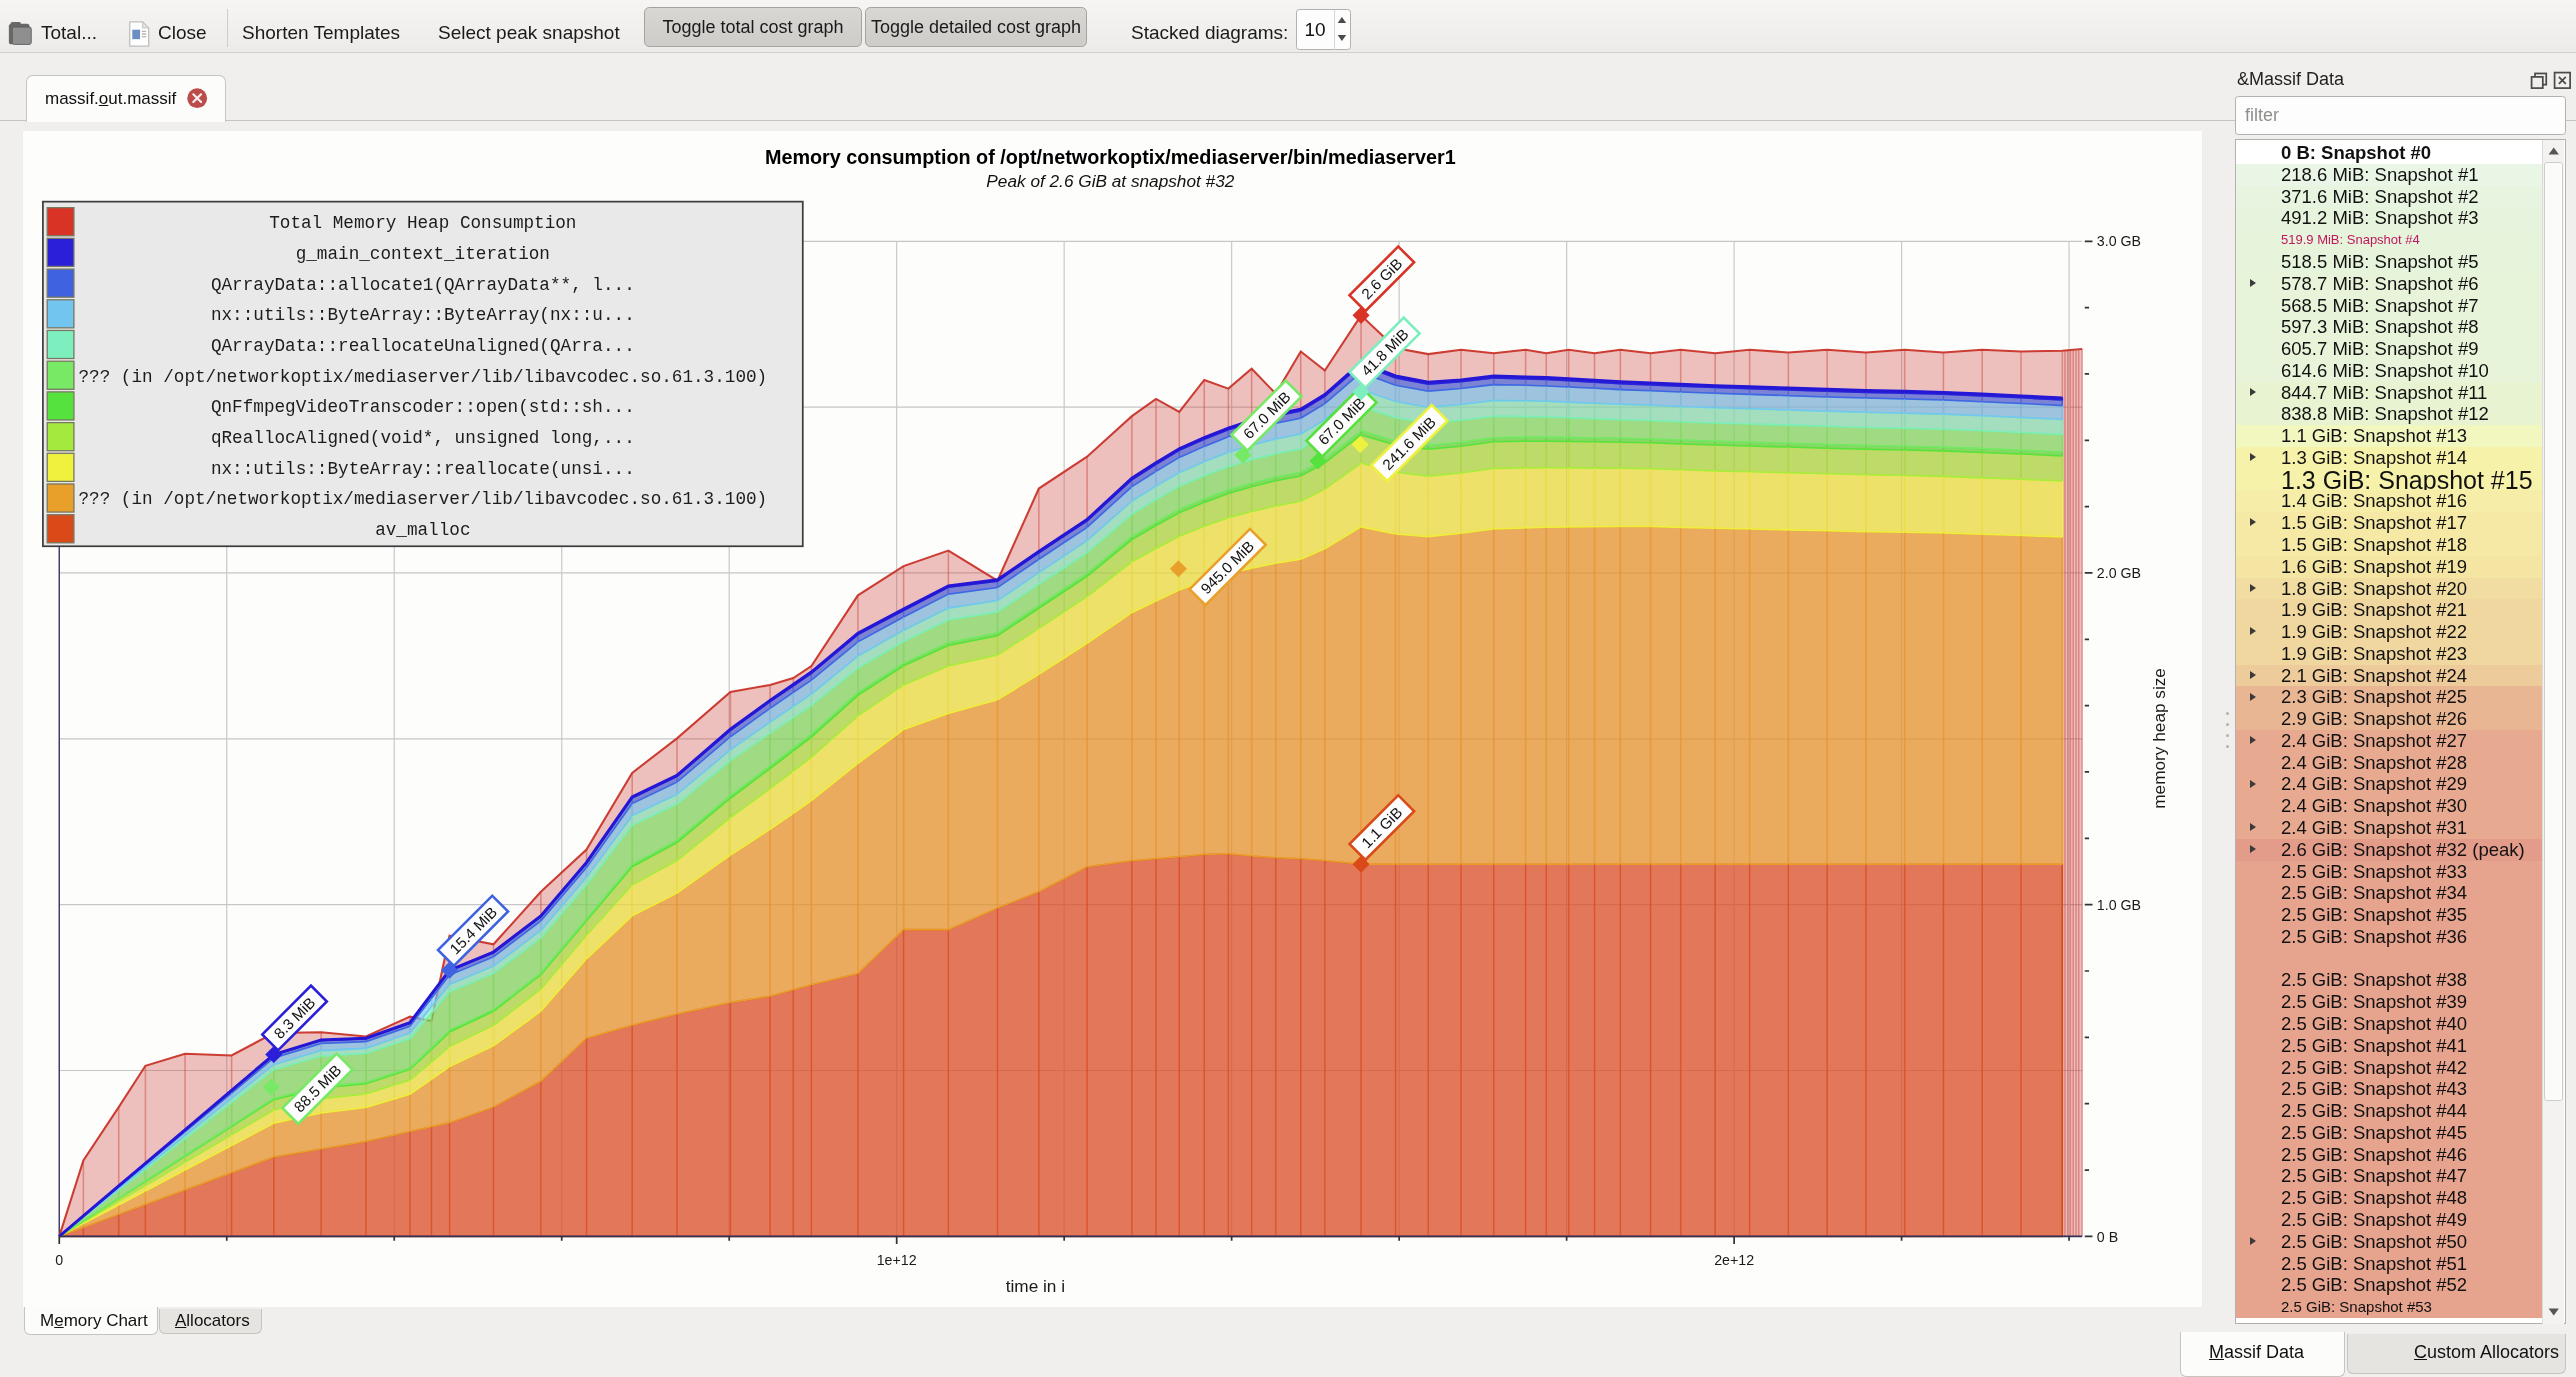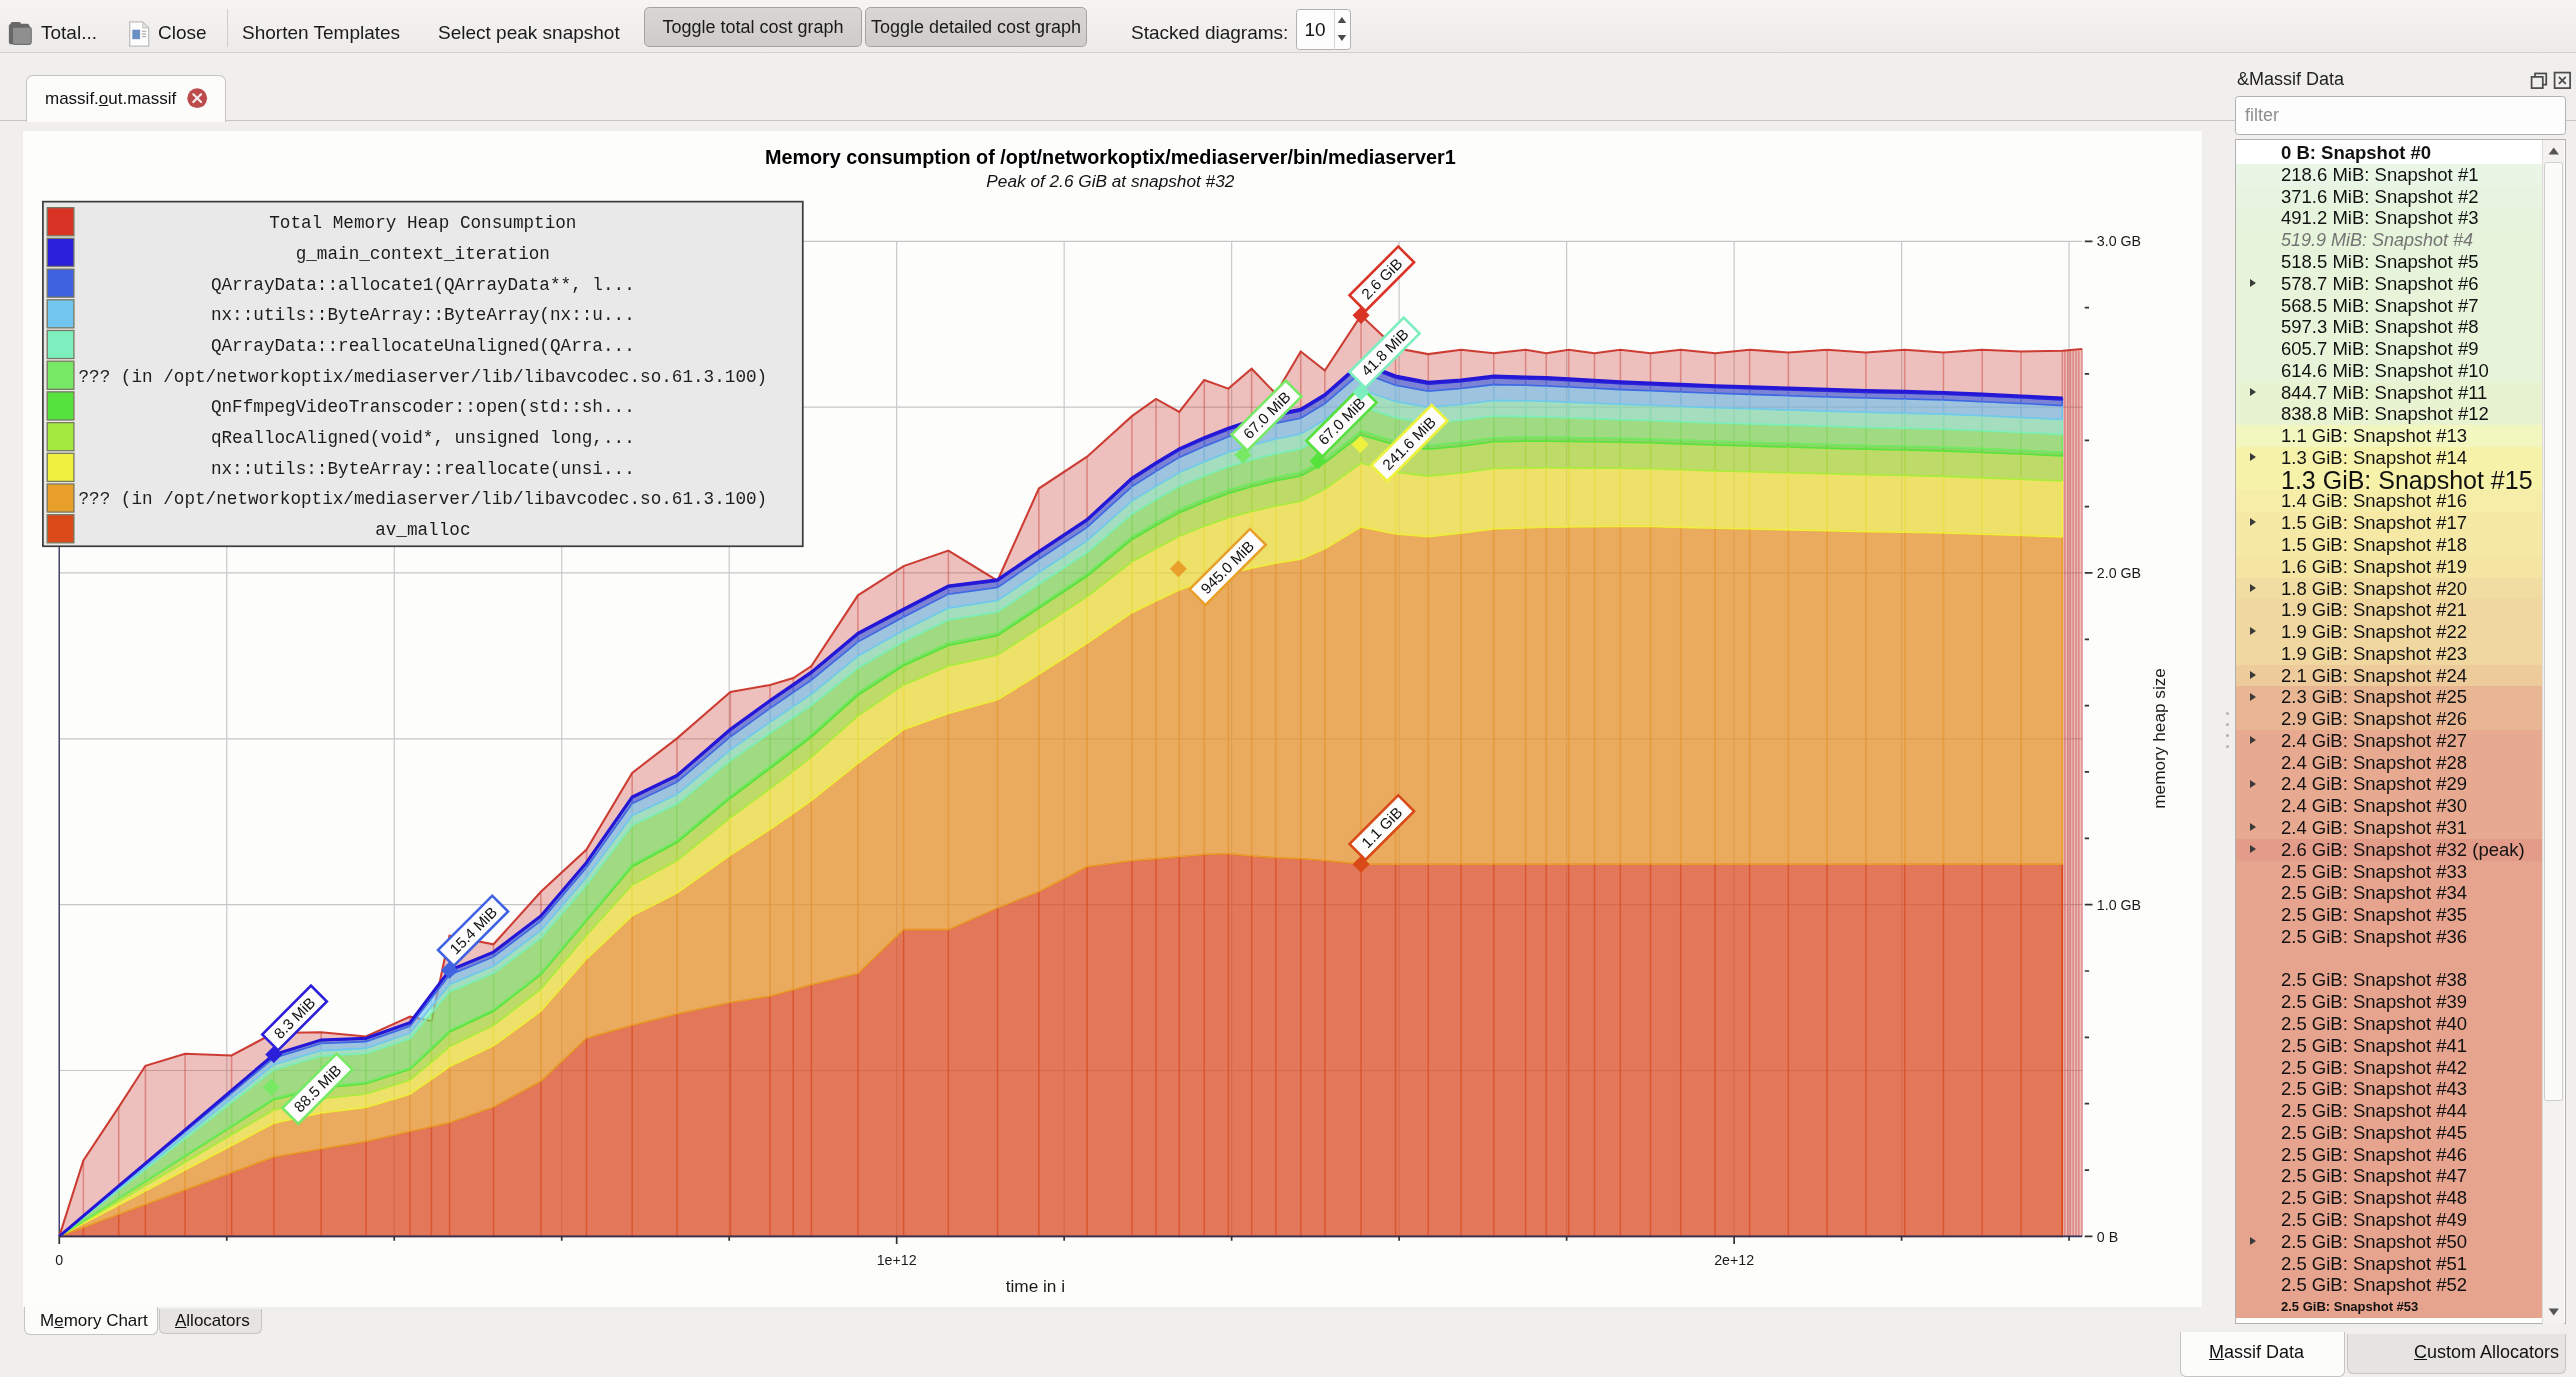--- a/index.html
+++ b/index.html
@@ -190,21 +190,21 @@
 <div class="abs" style="left:2235px;top:139px;width:331px;height:1185px;background:#ffffff;border:0.9px solid #b3b1ae;"></div>
 <div style="position:absolute;left:2236px;top:142px;width:306px;height:22px;background:#ffffff;"></div>
 <div style="position:absolute;left:2281px;top:142px;height:22px;line-height:22px;font-size:18.5px;color:#111;font-weight:bold;white-space:nowrap;">0 B: Snapshot #0</div>
 <div style="position:absolute;left:2236px;top:164px;width:306px;height:22px;background:#e9f5e5;"></div>
 <div style="position:absolute;left:2281px;top:164px;height:22px;line-height:22px;font-size:18.5px;color:#111;white-space:nowrap;">218.6 MiB: Snapshot #1</div>
 <div style="position:absolute;left:2236px;top:186px;width:306px;height:22px;background:#e7f4e0;"></div>
 <div style="position:absolute;left:2281px;top:186px;height:22px;line-height:22px;font-size:18.5px;color:#111;white-space:nowrap;">371.6 MiB: Snapshot #2</div>
 <div style="position:absolute;left:2236px;top:207px;width:306px;height:22px;background:#e7f4dd;"></div>
 <div style="position:absolute;left:2281px;top:207px;height:22px;line-height:22px;font-size:18.5px;color:#111;white-space:nowrap;">491.2 MiB: Snapshot #3</div>
 <div style="position:absolute;left:2236px;top:229px;width:306px;height:22px;background:#e7f4dc;"></div>
-<div style="position:absolute;left:2281px;top:229px;height:22px;line-height:22px;font-size:18px;color:#737373;white-space:nowrap;font-style:italic;">519.9 MiB: Snapshot #4</div>
+<div style="position:absolute;left:2281px;top:229px;height:22px;line-height:22px;font-size:13px;color:#be185d;white-space:nowrap;">519.9 MiB: Snapshot #4</div>
 <div style="position:absolute;left:2236px;top:251px;width:306px;height:22px;background:#e7f4dc;"></div>
 <div style="position:absolute;left:2281px;top:251px;height:22px;line-height:22px;font-size:18.5px;color:#111;white-space:nowrap;">518.5 MiB: Snapshot #5</div>
 <div style="position:absolute;left:2236px;top:273px;width:306px;height:22px;background:#e7f4da;"></div>
 <div style="position:absolute;left:2250px;top:279px;width:0;height:0;border-left:6.9px solid #3a3a3a;border-top:4.7px solid transparent;border-bottom:4.7px solid transparent;"></div>
 <div style="position:absolute;left:2281px;top:273px;height:22px;line-height:22px;font-size:18.5px;color:#111;white-space:nowrap;">578.7 MiB: Snapshot #6</div>
 <div style="position:absolute;left:2236px;top:295px;width:306px;height:22px;background:#e7f4da;"></div>
 <div style="position:absolute;left:2281px;top:295px;height:22px;line-height:22px;font-size:18.5px;color:#111;white-space:nowrap;">568.5 MiB: Snapshot #7</div>
 <div style="position:absolute;left:2236px;top:316px;width:306px;height:22px;background:#e7f4da;"></div>
 <div style="position:absolute;left:2281px;top:316px;height:22px;line-height:22px;font-size:18.5px;color:#111;white-space:nowrap;">597.3 MiB: Snapshot #8</div>
 <div style="position:absolute;left:2236px;top:338px;width:306px;height:22px;background:#e7f4d9;"></div>
@@ -301,21 +301,21 @@
 <div style="position:absolute;left:2236px;top:1209px;width:306px;height:22px;background:#e6a38d;"></div>
 <div style="position:absolute;left:2281px;top:1209px;height:22px;line-height:22px;font-size:18.5px;color:#111;white-space:nowrap;">2.5 GiB: Snapshot #49</div>
 <div style="position:absolute;left:2236px;top:1231px;width:306px;height:22px;background:#e6a38d;"></div>
 <div style="position:absolute;left:2250px;top:1237px;width:0;height:0;border-left:6.9px solid #3a3a3a;border-top:4.7px solid transparent;border-bottom:4.7px solid transparent;"></div>
 <div style="position:absolute;left:2281px;top:1231px;height:22px;line-height:22px;font-size:18.5px;color:#111;white-space:nowrap;">2.5 GiB: Snapshot #50</div>
 <div style="position:absolute;left:2236px;top:1253px;width:306px;height:22px;background:#e6a38d;"></div>
 <div style="position:absolute;left:2281px;top:1253px;height:22px;line-height:22px;font-size:18.5px;color:#111;white-space:nowrap;">2.5 GiB: Snapshot #51</div>
 <div style="position:absolute;left:2236px;top:1274px;width:306px;height:22px;background:#e6a38d;"></div>
 <div style="position:absolute;left:2281px;top:1274px;height:22px;line-height:22px;font-size:18.5px;color:#111;white-space:nowrap;">2.5 GiB: Snapshot #52</div>
 <div style="position:absolute;left:2236px;top:1296px;width:306px;height:22px;background:#e6a38d;"></div>
-<div style="position:absolute;left:2281px;top:1296px;height:22px;line-height:22px;font-size:13px;color:#111;white-space:nowrap;font-weight:bold;">2.5 GiB: Snapshot #53</div>
+<div style="position:absolute;left:2281px;top:1296px;height:22px;line-height:22px;font-size:15px;color:#111;white-space:nowrap;">2.5 GiB: Snapshot #53</div>
 
 <div class="abs" style="left:2542px;top:140px;width:22.4px;height:1184px;background:#f3f2f1;border-left:0.9px solid #dddbd8;"></div>
 <div class="abs" style="left:2544px;top:162px;width:19px;height:939px;background:#fbfbfa;border:0.9px solid #d0cecb;border-radius:2.6px;"></div>
 <svg class="abs" style="left:2546px;top:145px;" width="15.5" height="12" viewBox="0 0 18 14">
     <path d="M9 3 L15 11 H3 Z" fill="#555"></path>
   </svg>
 <svg class="abs" style="left:2546px;top:1306px;" width="15.5" height="12" viewBox="0 0 18 14">
     <path d="M9 11 L15 3 H3 Z" fill="#555"></path>
   </svg>
 

